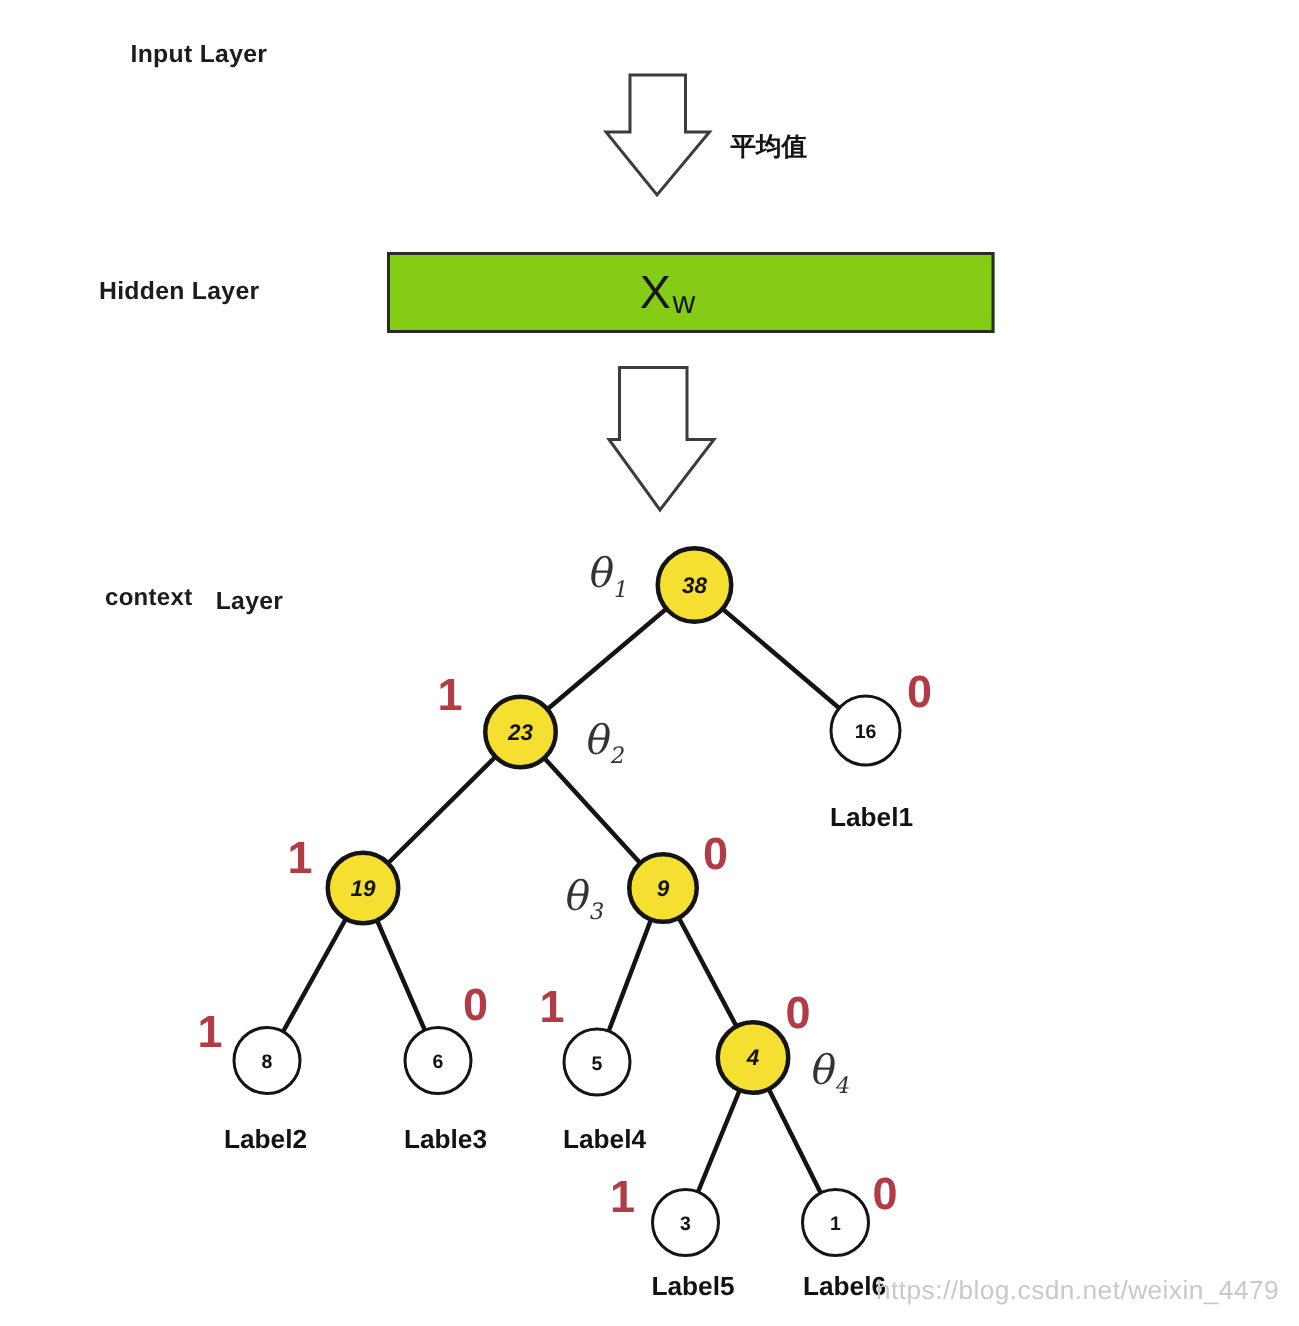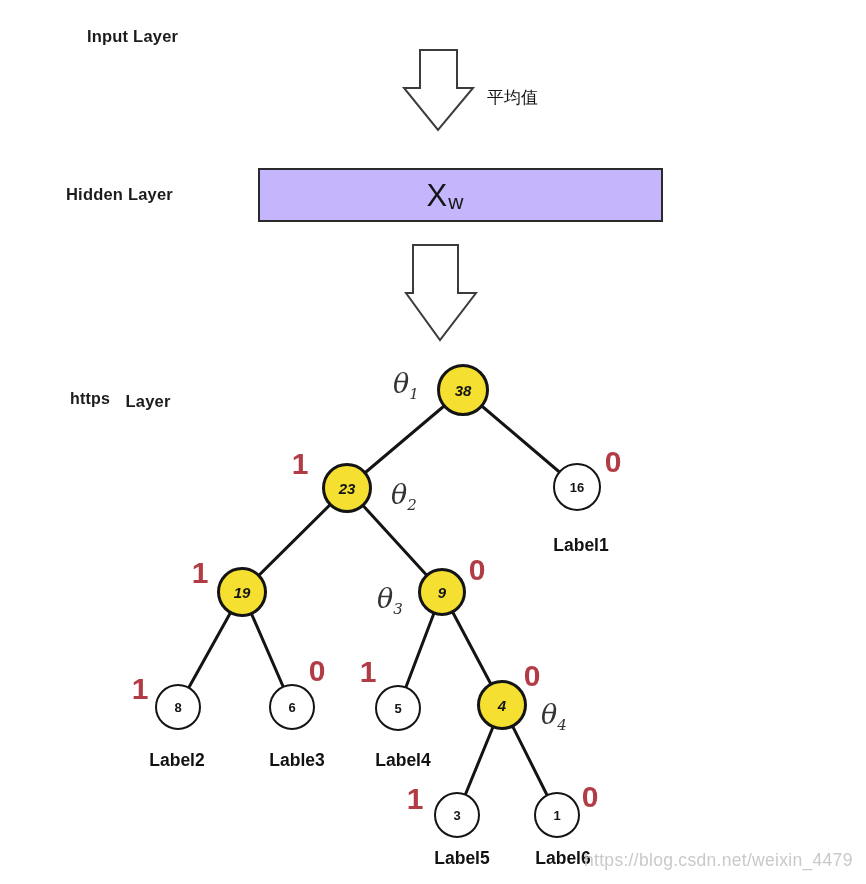--- a/index.html
+++ b/index.html
@@ -16,26 +16,26 @@
   
   .input-box{
     left:192px;top:11px;width:508px;height:31px;box-sizing:border-box;
     border:2px solid #2b2b2b;border-top:3px solid #4a4a4a;background:#fefefe;
   }
   .cell-label{font-weight:bold;font-size:15px;color:#1a1a1a;}
 
   
   .hidden-box{
     left:258px;top:168px;width:405px;height:54px;box-sizing:border-box;
-    border:2px solid #2a2a2a;background:#c4b5fd;
+    border:2px solid #2a2a2a;background:#84cc16;
   }
   .xw{font-size:31px;color:#161616;}
   .xw .sub{font-size:21px;vertical-align:-3px;margin-left:1px;}
 
-  .mean-label{font-weight:normal;font-size:17px;color:#141414;}
+  .mean-label{font-weight:bold;font-size:17px;color:#141414;}
 
   .arrow-path{fill:#ffffff;stroke:#3c3c3c;stroke-width:2;stroke-linejoin:miter;}
 
   
   .node{
     position:absolute;border-radius:50%;box-sizing:border-box;
     display:flex;align-items:center;justify-content:center;background:var(--leaf-fill,#fff);
   }
   .node-internal{border:3.5px solid #141414;background:var(--internal-fill,#f5e031);}
   .node-leaf{border:2.5px solid #141414;}
@@ -77,21 +77,21 @@
 
   <div class="abs mean-label" style="left:487px;top:86px;">平均值</div>
 
   <div class="abs layer-label" style="left:66px;top:185px;">Hidden Layer</div>
 
   <div class="abs hidden-box">
     <span class="ctr xw" style="left:185px;top:26px;"><span>X</span><span class="sub">w</span></span>
   </div>
 
   <div class="abs" style="left:70px;top:389px;">
-    <span class="layer-label" style="font-size:16px;">https</span>
+    <span class="layer-label" style="font-size:16px;">context</span>
     <span class="layer-label" style="margin-left:11px;position:relative;top:3px;text-align:center;">Layer</span>
   </div>
 
   <div class="abs" style="left:0;top:0;width:866px;height:884px;">
       <div class="node node-internal" style="left: 437px; top: 364px; width: 52px; height: 52px;">
         <span>38</span>
       </div>
       <div class="node node-internal" style="left: 322px; top: 463px; width: 50px; height: 50px;">
         <span>23</span>
       </div>

